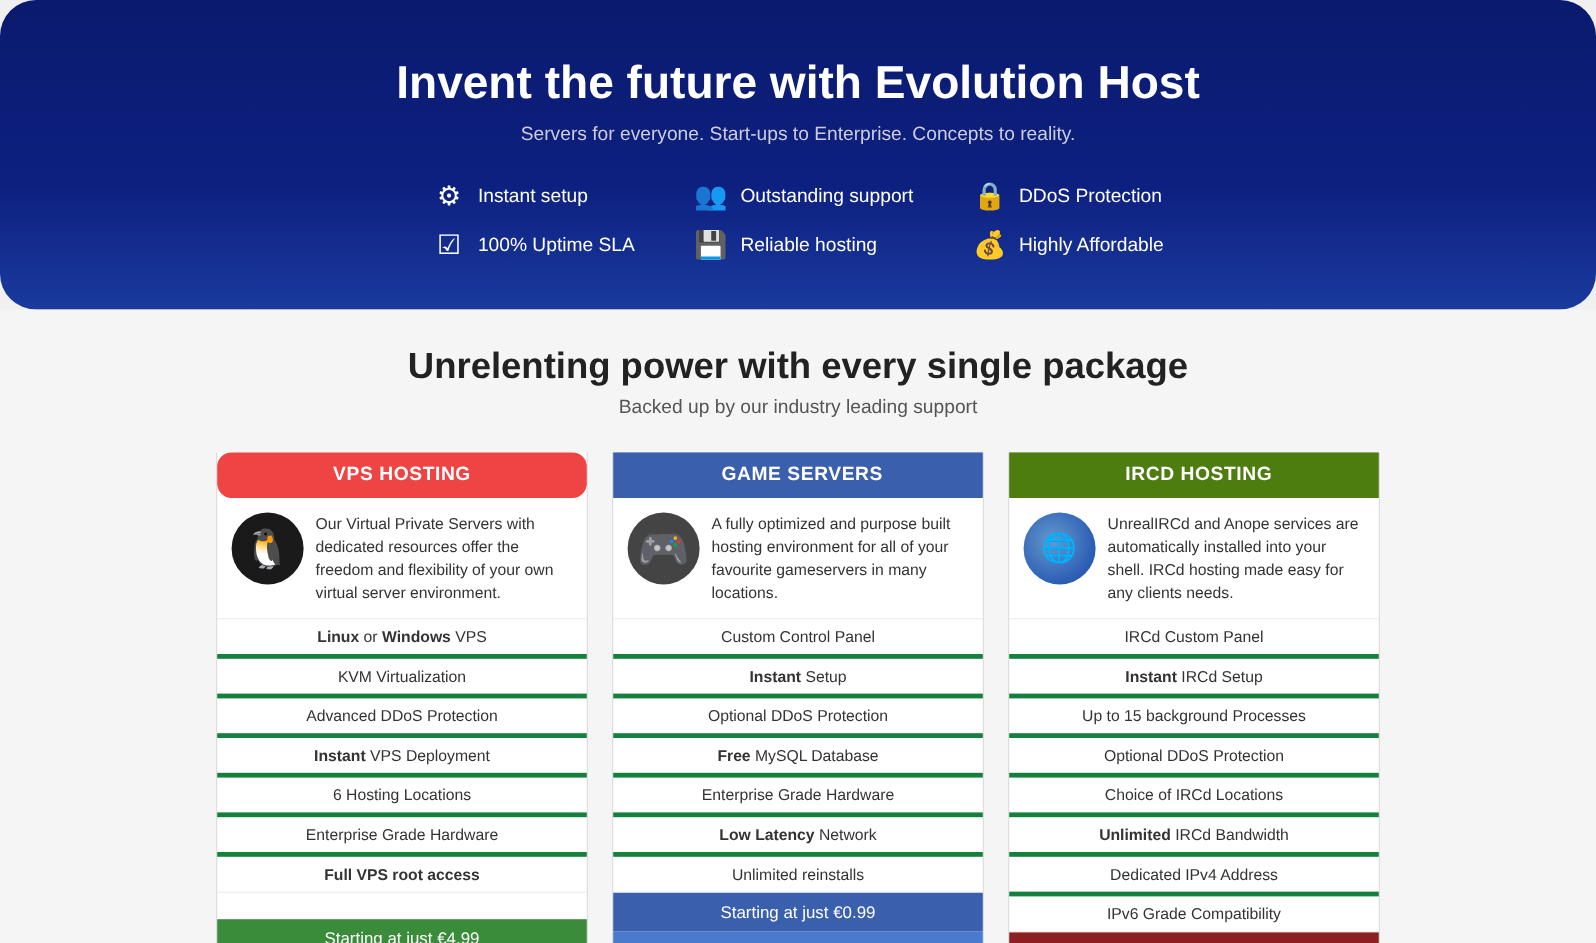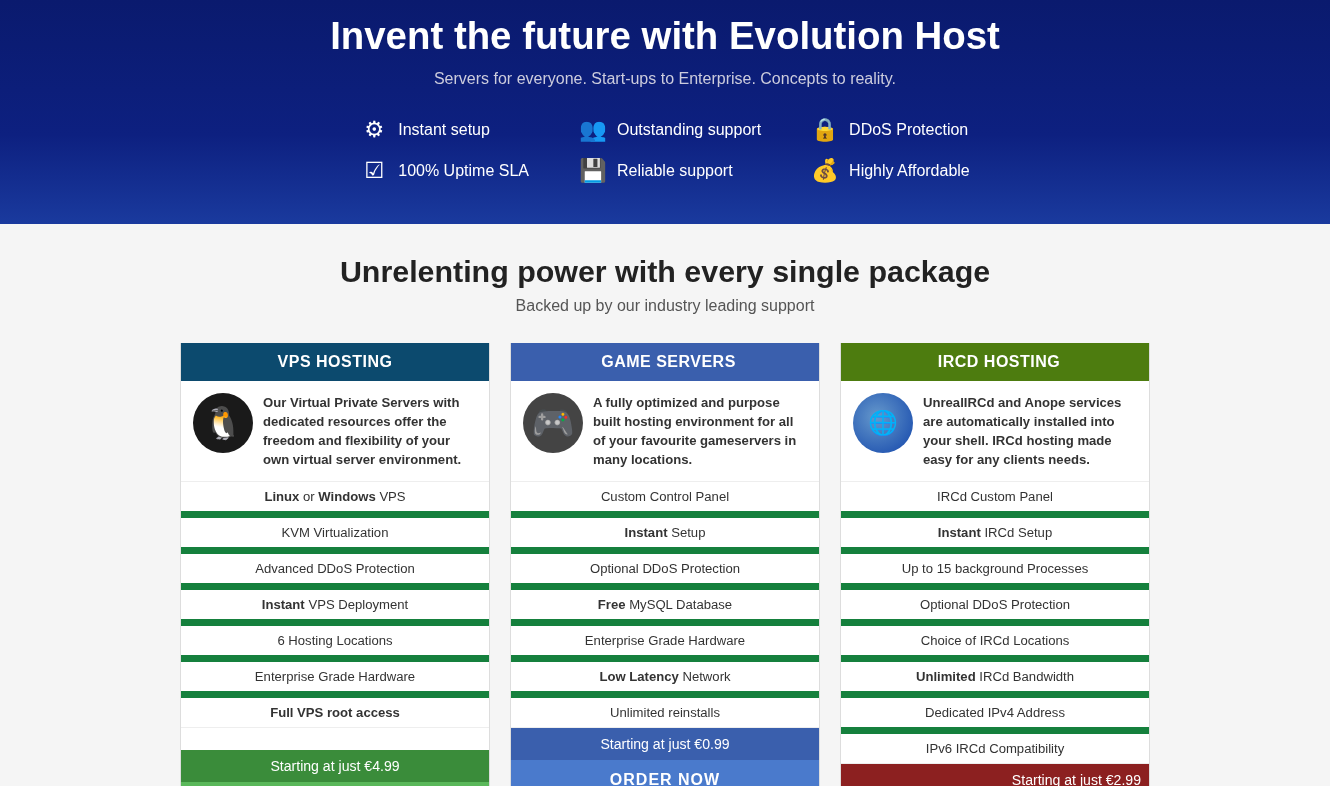--- a/index.html
+++ b/index.html
@@ -3,21 +3,22 @@
   <meta charset="utf-8">
   <style>
     * { box-sizing: border-box; margin: 0; padding: 0; }
     body { font-family: Arial, sans-serif; background: #f0f0f0; }
 
     
     .hero {
       background: linear-gradient(180deg, #0a1a6e 0%, #0d2080 60%, #1a3a9e 100%);
       color: white;
       text-align: center;
-      padding: 14px 20px 40px;
+      padding: 48px 20px 40px;
+      border-radius: 30px;
     }
     .hero h1 {
       font-size: 2.4em;
       font-weight: bold;
       margin-bottom: 12px;
     }
     .hero .subtitle {
       font-size: 1em;
       margin-bottom: 28px;
       color: #ccd;
@@ -76,21 +77,21 @@
       text-align: center;
       flex-shrink: 0;
     }
     .card-header {
       color: white;
       font-size: 1em;
       font-weight: bold;
       padding: 10px;
       letter-spacing: 0.5px;
     }
-    .card-header.green { background: #0c4a6e; }
+    .card-header.green { background: #ef4444; border-radius: 12px; }
     .card-header.blue  { background: #3a5fad; padding-left: 17px; }
     .card-header.red   { background: #4d7c0f; padding-left: 18px; }
 
     .card-intro {
       display: flex;
       align-items: flex-start;
       padding: 12px;
       gap: 10px;
       text-align: left;
       border-bottom: 1px solid #eee;
@@ -114,33 +115,32 @@
       font-size: 1.5em;
     }
     .card-logo.game {
       background: #555;
       font-size: 1.5em;
     }
     .card-desc {
       font-size: 0.82em;
       color: #333;
       line-height: 1.45;
-      font-weight: bold;
     }
 
     .card-features {
       list-style: none;
       padding: 0;
       border-bottom: 1px solid #eee;
     }
     .card-features li {
       padding: 7px 10px;
       font-size: 0.82em;
       color: #333;
-      border-bottom: 7px solid #15803d;
+      border-bottom: 4px solid #15803d;
     }
     .card-features li:last-child { border-bottom: none; }
 
     .card-price {
       color: white;
       font-size: 0.88em;
       padding: 8px;
       margin-top: 0;
     }
     .card-price.green-bg { background: #3a8c3a; margin-top: 22px; }
@@ -183,21 +183,21 @@
       <span class="feature-icon">🔒</span>
       <span>DDoS Protection</span>
     </div>
 
     <div class="feature-item">
       <span class="feature-icon">☑</span>
       <span>100% Uptime SLA</span>
     </div>
     <div class="feature-item">
       <span class="feature-icon">💾</span>
-      <span>Reliable support</span>
+      <span>Reliable hosting</span>
     </div>
     <div class="feature-item">
       <span class="feature-icon">💰</span>
       <span>Highly Affordable</span>
     </div>
   </div>
 </div>
 
 <div class="main">
   <h2>Unrelenting power with every single package</h2>
@@ -250,20 +250,20 @@
         <p class="card-desc">UnrealIRCd and Anope services are automatically installed into your shell. IRCd hosting made easy for any clients needs.</p>
       </div>
       <ul class="card-features">
         <li>IRCd Custom Panel</li>
         <li><span class="bold">Instant</span> IRCd Setup</li>
         <li>Up to 15 background Processes</li>
         <li>Optional DDoS Protection</li>
         <li>Choice of IRCd Locations</li>
         <li><span class="bold">Unlimited</span> IRCd Bandwidth</li>
         <li>Dedicated IPv4 Address</li>
-        <li>IPv6 IRCd Compatibility</li>
+        <li>IPv6 Grade Compatibility</li>
       </ul>
       <div class="card-price red-bg">Starting at just €2.99</div>
       <button class="card-order red-btn">ORDER NOW</button>
     </div>
 
   </div>
 </div>
 
 </body></html>

